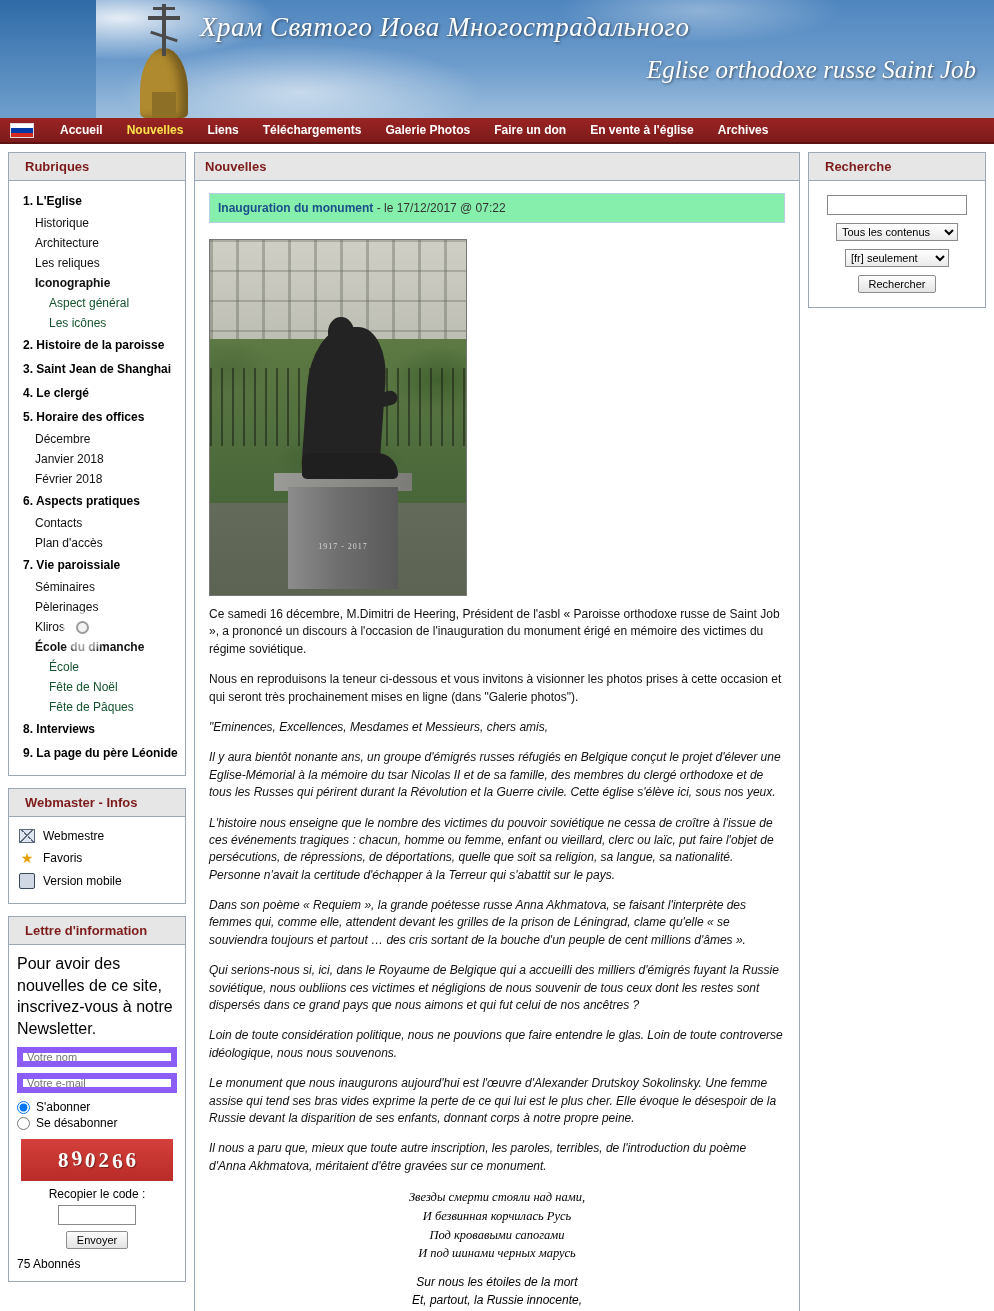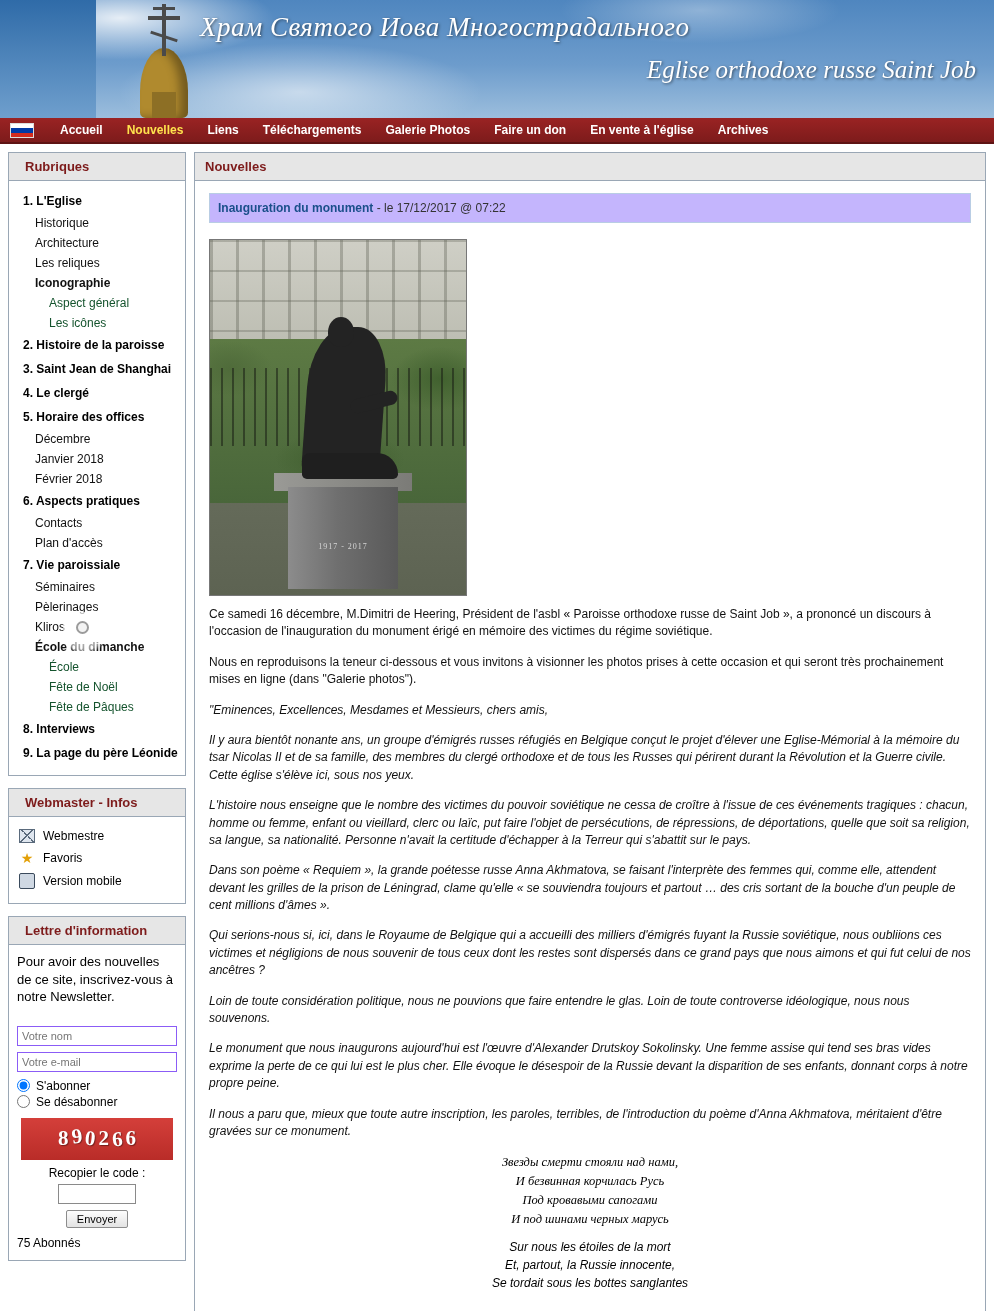--- a/index.html
+++ b/index.html
@@ -179,24 +179,24 @@
   .ico-mail { background: #dfe6ef; border: 1px solid #5a6a7c; position: relative; }
   .ico-mail:after {
     content: ""; position: absolute; left: 0; top: 0; width: 100%; height: 100%;
     background: linear-gradient(135deg, transparent 44%, #5a6a7c 44%, #5a6a7c 50%, transparent 50%),
                 linear-gradient(-135deg, transparent 44%, #5a6a7c 44%, #5a6a7c 50%, transparent 50%);
   }
   .ico-star { color: #e3a008; font-size: 14px; line-height: 14px; text-align: center; }
   .ico-phone { width: 11px; height: 16px; border: 1px solid #3a4a5c; border-radius: 2px; background: #cfd8e3; }
 
   
-  .nl-text { font-size: 13px; line-height: 1.35; margin-bottom: 20px; }
+  .nl-text { font-size: 16px; line-height: 1.35; margin-bottom: 8px; }
   .nl-input {
     width: 100%; height: 20px;
-    border: 1px solid #8b5cf6;
+    border: 6px solid #8b5cf6;
     font-size: 11px;
     padding: 1px 4px;
     margin-bottom: 6px;
     background: #fff;
   }
   .nl-radio { display: flex; align-items: center; gap: 6px; font-size: 12px; padding: 1px 0; }
   .nl-radio input { margin: 0; }
   .captcha {
     width: 152px; height: 42px;
     margin: 8px auto 6px auto;
@@ -252,21 +252,21 @@
   
   .article-panel { border: 1px solid #9aa7b5; background: #fff; min-height: 1140px; }
   .article-head {
     background: #e6e6e6;
     border-bottom: 1px solid #9aa7b5;
     color: #7d1b1b; font-weight: bold; font-size: 13px;
     padding: 6px 10px;
   }
   .article-body { padding: 12px 14px 20px 14px; }
   .news-bar {
-    background: #c4b5fd;
+    background: #86efac;
     border: 1px solid #b9cde4;
     padding: 7px 8px;
     font-size: 12px;
     color: #333;
     margin-bottom: 16px;
   }
   .news-bar b { color: #1a4f8a; }
   .photo-wrap { padding: 0 0 10px 0; }
   .photo {
     width: 258px; height: 357px;
@@ -511,19 +511,36 @@
             <div>Sur nous les étoiles de la mort</div>
             <div>Et, partout, la Russie innocente,</div>
             <div>Se tordait sous les bottes sanglantes</div>
 
           </div>
 
         </div>
       </div>
     </div>
 
+    <div class="col-right">
+      <div class="panel">
+        <div class="panel-head">Recherche</div>
+        <div class="panel-body" style="padding-bottom:14px;">
+          <input class="search-input" type="text" style="">
+          <select class="search-select sel-w1">
+            <option>Tous les contenus</option>
+          </select>
+          <select class="search-select sel-w2">
+            <option>[fr] seulement</option>
+          </select>
+          <div class="center">
+            <button class="btn">Rechercher</button>
+          </div>
+        </div>
+      </div>
+    </div>
 
   </div>
 
   <div class="cursor-blob"></div>
   <div class="cursor-ring"></div>
 
 </div>
 
 </body></html>

